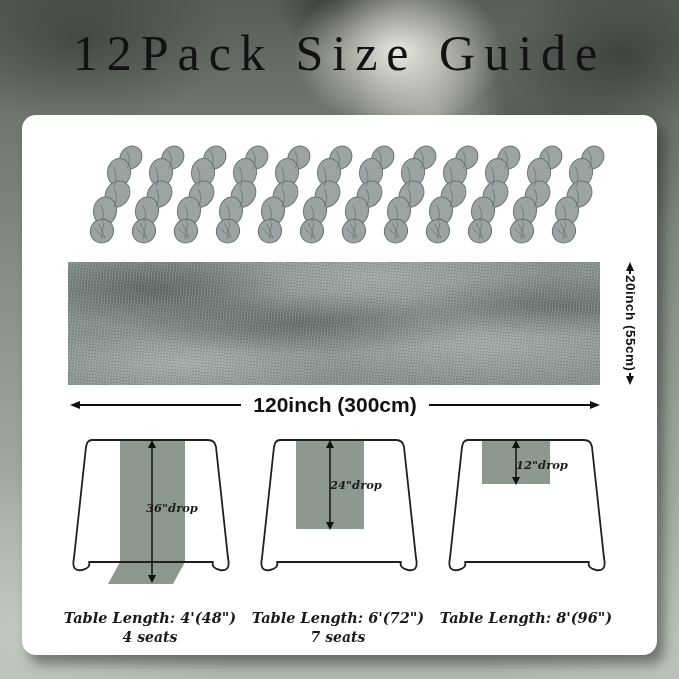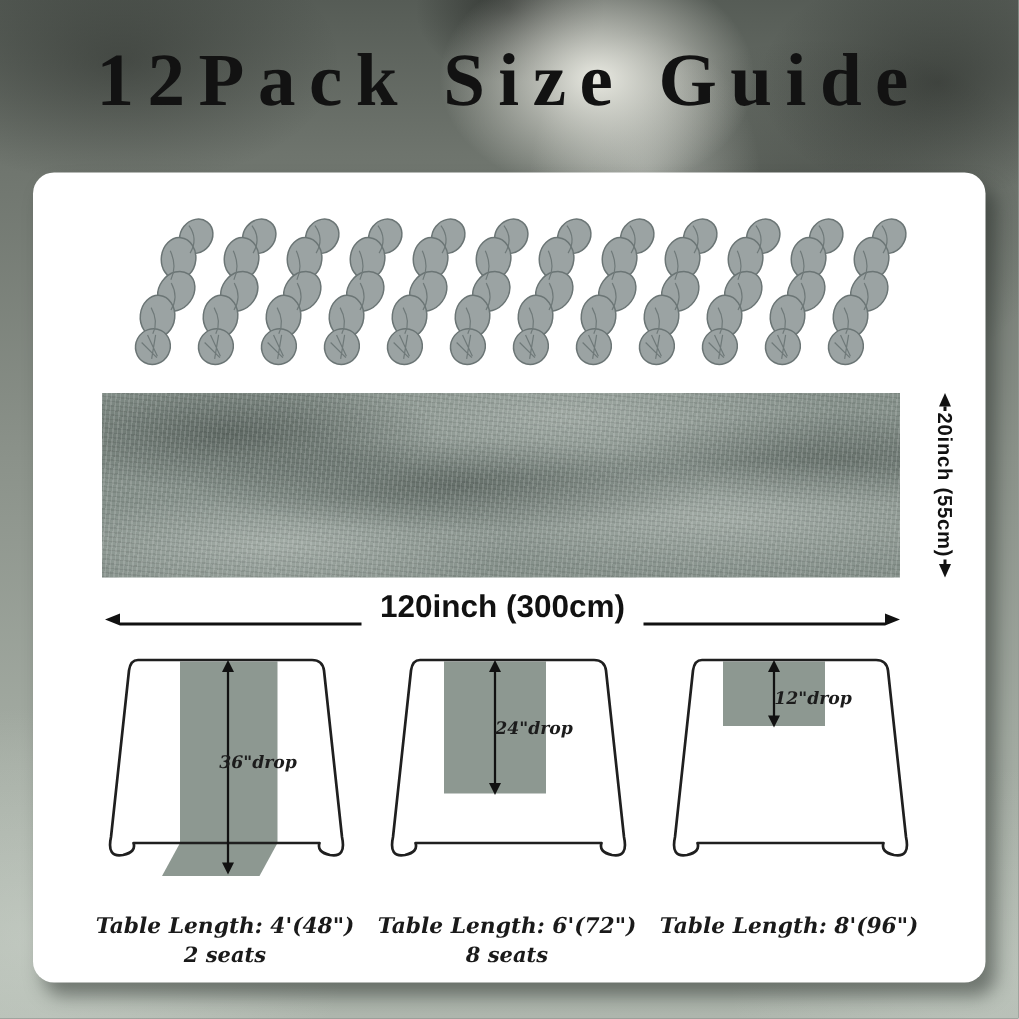--- a/index.html
+++ b/index.html
@@ -12,21 +12,21 @@
       radial-gradient(ellipse 110px 140px at 430px 120px, rgba(225,228,222,.45), rgba(225,228,222,0) 70%),
       radial-gradient(ellipse 90px 70px at 340px 6px, rgba(18,20,18,.5), rgba(0,0,0,0) 70%),
       radial-gradient(ellipse 210px 120px at 80px 40px, rgba(24,27,24,.38), rgba(0,0,0,0) 70%),
       radial-gradient(ellipse 170px 110px at 625px 55px, rgba(26,29,26,.48), rgba(0,0,0,0) 70%),
       radial-gradient(ellipse 230px 170px at 545px 145px, rgba(28,32,28,.42), rgba(0,0,0,0) 70%),
       radial-gradient(ellipse 300px 220px at 25px 625px, rgba(226,233,225,.38), rgba(0,0,0,0) 70%),
       radial-gradient(ellipse 260px 190px at 665px 645px, rgba(216,223,215,.32), rgba(0,0,0,0) 70%),
       linear-gradient(180deg,#565c56 0%,#6e746d 15%,#8b928a 45%,#a4aca3 75%,#afb7ae 100%);
   }
   .title{position:absolute;top:26px;left:0;width:100%;text-align:center;
-    font-family:"Liberation Serif",serif;font-weight:bold;font-size:50px;line-height:54px;
+    font-family:"Liberation Serif",serif;font-weight:normal;font-size:50px;line-height:54px;
     letter-spacing:9px;color:#121212;margin:0;}
   .card{position:absolute;left:22px;top:115px;width:635px;height:540px;background:#ffffff;
     border-radius:14px;box-shadow:7px 9px 12px rgba(35,42,37,.5);}
   
   .bundles{position:absolute;left:68px;top:26px;width:512px;height:116px;}
   .skein{position:absolute;top:0;width:48px;height:108px;transform:rotate(20deg);}
   
   .fabric{position:absolute;left:46px;top:147px;width:532px;height:123px;
     background-color:#86918b;
     background-image:
@@ -43,21 +43,21 @@
   .vdim{position:absolute;left:586px;top:147px;height:123px;width:44px;
     display:flex;flex-direction:column;align-items:center;}
   .vdim .vline{width:2px;flex:1;background:#111;}
   .vtext{writing-mode:vertical-rl;font-weight:bold;font-size:13.5px;color:#111;
     letter-spacing:.5px;margin:1px 0;white-space:nowrap;}
   .tri{width:0;height:0;}
   .tri.up{border-left:4.5px solid transparent;border-right:4.5px solid transparent;border-bottom:9px solid #111;}
   .tri.down{border-left:4.5px solid transparent;border-right:4.5px solid transparent;border-top:9px solid #111;}
   .tri.left{border-top:4.5px solid transparent;border-bottom:4.5px solid transparent;border-right:10px solid #111;}
   .tri.right{border-top:4.5px solid transparent;border-bottom:4.5px solid transparent;border-left:10px solid #111;}
-  .hdim{position:absolute;left:48px;top:278px;width:530px;display:flex;align-items:flex-end;}
+  .hdim{position:absolute;left:48px;top:278px;width:530px;display:flex;align-items:center;}
   .hdim .hline{height:2px;flex:1;background:#111;}
   .htext{font-weight:bold;font-size:21px;color:#111;padding:0 12px;white-space:nowrap;}
   
   .fig{position:absolute;top:318px;width:180px;height:222px;}
   #fig1{left:38px;} #fig2{left:226px;} #fig3{left:414px;}
   .fig svg{position:absolute;left:5px;top:0;}
   .drop{position:absolute;transform:translate(-50%,-50%);
     font-family:"DejaVu Serif",serif;font-style:italic;font-weight:600;
     font-size:11.5px;color:#1c1c1c;white-space:nowrap;}
   #fig1 .drop{left:112px;top:75px;} #fig2 .drop{left:108px;top:52px;} #fig3 .drop{left:106px;top:32px;}
@@ -318,34 +318,34 @@
       <svg width="170" height="185" viewBox="0 0 170 185">
         <rect class="runner-fill" x="55" y="8" width="65" height="121" fill="#8d9891"></rect>
         <polygon class="runner-fill" points="55,129 120,129 108,151 43,151" fill="#8d9891"></polygon>
         <path class="outline" d="M27,7 L143,7 Q150,7 151,14 L163,125 Q166,139 155,137 Q146,135 148,129 L24,129 Q26,135 17,137 Q6,139 9,125 L21,14 Q22,7 27,7 Z"></path>
         <line class="dimline" x1="87" y1="12" x2="87" y2="145"></line>
         <path class="dimhead" d="M87,7 l-4,8 h8 z"></path>
         <path class="dimhead" d="M87,150 l-4,-8 h8 z"></path>
       </svg>
       <span class="drop">36"drop</span>
       <div class="len">Table Length: 4'(48")</div>
-      <div class="seats">2 seats</div>
+      <div class="seats">4 seats</div>
     </div>
 
     <div class="fig" id="fig2">
       <svg width="170" height="152" viewBox="0 0 170 152">
         <rect class="runner-fill" x="43" y="8" width="68" height="88" fill="#8d9891"></rect>
         <path class="outline" d="M27,7 L143,7 Q150,7 151,14 L163,125 Q166,139 155,137 Q146,135 148,129 L24,129 Q26,135 17,137 Q6,139 9,125 L21,14 Q22,7 27,7 Z"></path>
         <line class="dimline" x1="77" y1="12" x2="77" y2="92"></line>
         <path class="dimhead" d="M77,7 l-4,8 h8 z"></path>
         <path class="dimhead" d="M77,97 l-4,-8 h8 z"></path>
       </svg>
       <span class="drop">24"drop</span>
       <div class="len">Table Length: 6'(72")</div>
-      <div class="seats">8 seats</div>
+      <div class="seats">7 seats</div>
     </div>
 
     <div class="fig" id="fig3">
       <svg width="170" height="152" viewBox="0 0 170 152">
         <rect class="runner-fill" x="41" y="8" width="68" height="43" fill="#8d9891"></rect>
         <path class="outline" d="M27,7 L143,7 Q150,7 151,14 L163,125 Q166,139 155,137 Q146,135 148,129 L24,129 Q26,135 17,137 Q6,139 9,125 L21,14 Q22,7 27,7 Z"></path>
         <line class="dimline" x1="75" y1="12" x2="75" y2="47"></line>
         <path class="dimhead" d="M75,7 l-4,8 h8 z"></path>
         <path class="dimhead" d="M75,52 l-4,-8 h8 z"></path>
       </svg>

